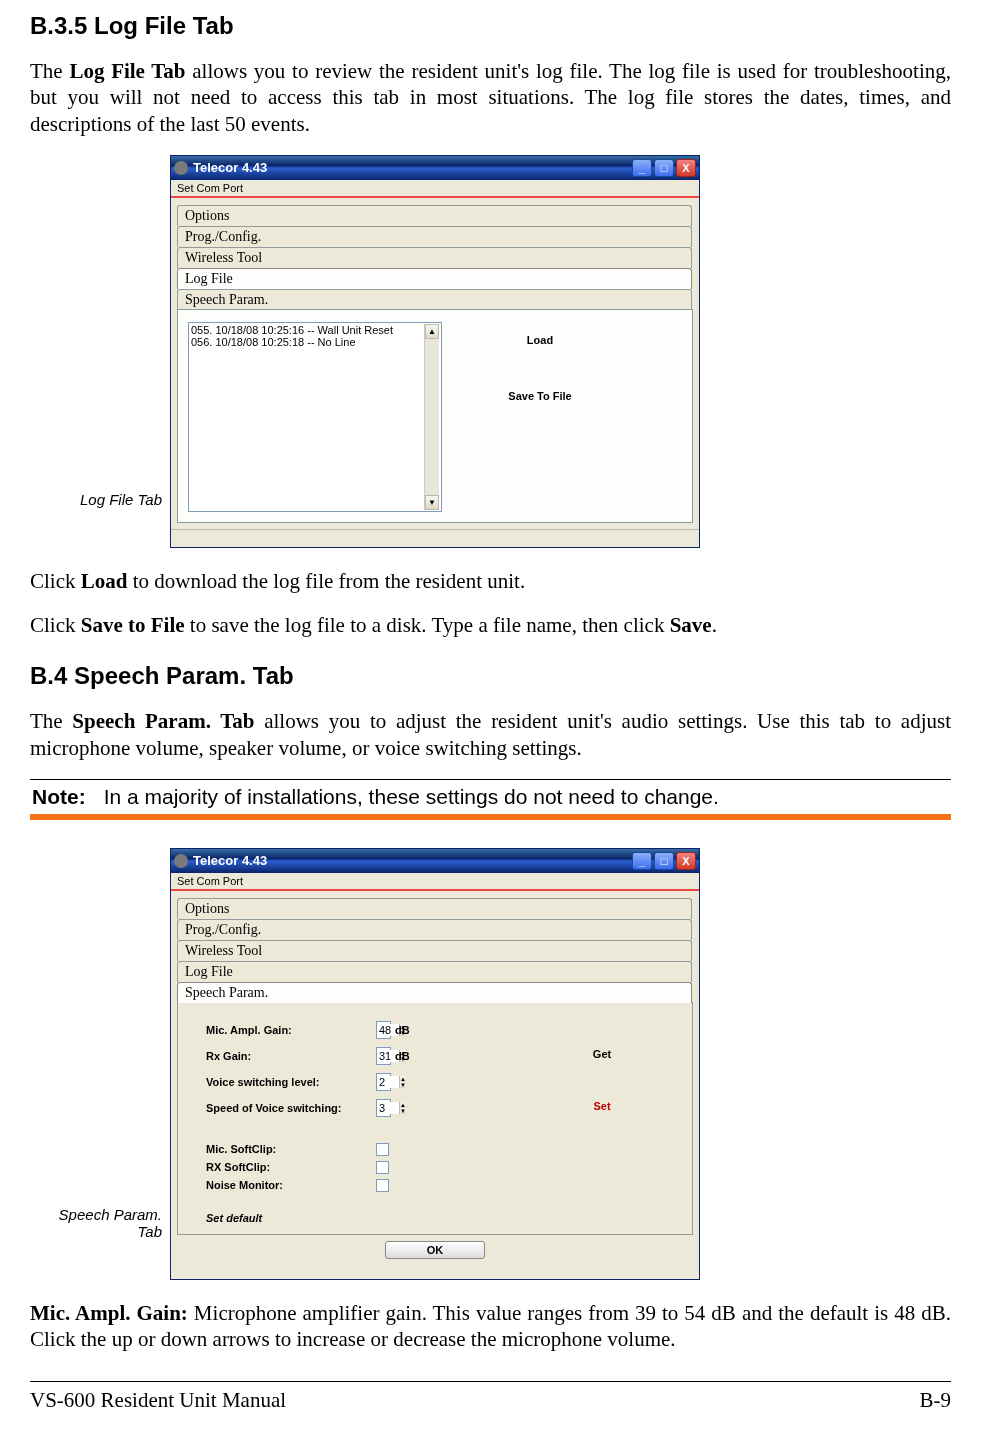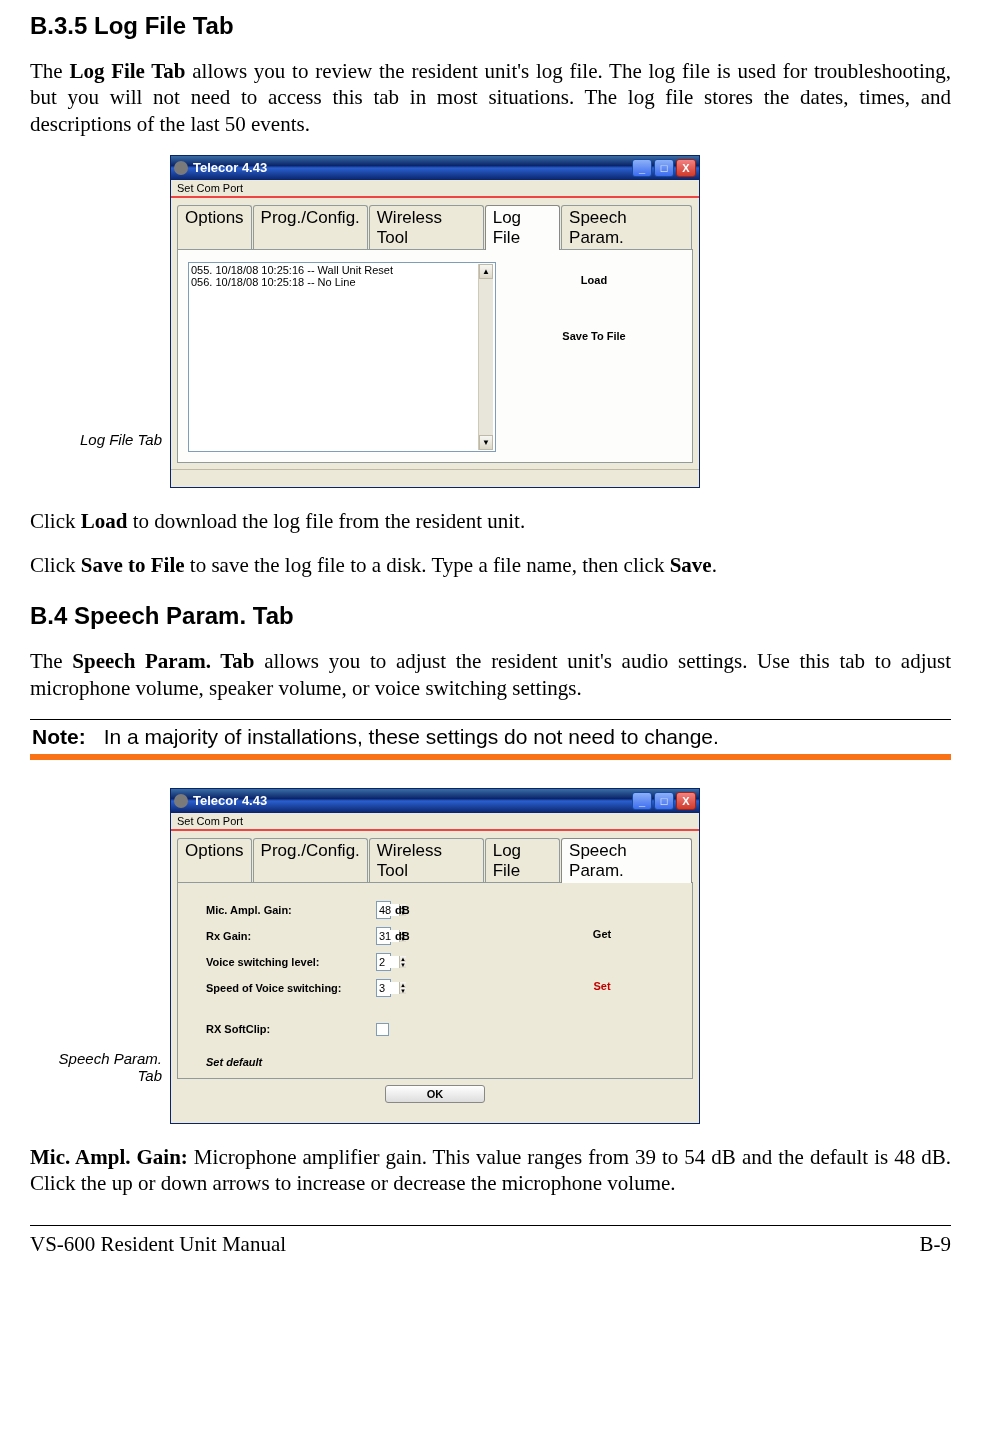--- a/index.html
+++ b/index.html
@@ -85,22 +85,23 @@
     border-color: #a02318;
   }
   .menubar {
     height: 18px;
     padding: 2px 6px;
     border-bottom: 2px solid #ef4444;
   }
   .tabs {
     display: flex;
     margin: 6px 6px 0 6px;
-    font-family: Liberation Sans, sans-serif;
-    font-size: 17px;
+    font-family: Liberation Serif, serif;
+    font-size: 14px;
+    flex-direction: column;
   }
   .tab {
     padding: 2px 7px;
     background: #ece9d8;
     border: 1px solid #919b9c;
     border-bottom: none;
     border-top-left-radius: 3px;
     border-top-right-radius: 3px;
     margin-right: 1px;
     position: relative;
@@ -117,21 +118,21 @@
     background: #fdfdfb;
     padding: 12px 10px 10px 10px;
     position: relative;
   }
   
   .log-contents {
     display: flex;
     gap: 18px;
   }
   .listbox {
-    width: 308px;
+    width: 254px;
     height: 190px;
     border: 1px solid #7f9db9;
     background: #fff;
     padding: 1px 2px;
     font-family: "MS Sans Serif", Tahoma, sans-serif;
     font-size: 11px;
     display: flex;
     position: relative;
   }
   .listbox-inner { flex: 1; }
@@ -382,21 +383,29 @@
           <div class="spinbtns">
               <span>▲</span>
               <span>▼</span>
             </div>
         </div>
       </div>
 
       <div style="height:18px"></div>
 
       <div class="sp-chk">
+        <span class="sp-chk-label">Mic.  SoftClip:</span>
+        <span class="chk"></span>
+      </div>
+      <div class="sp-chk">
         <span class="sp-chk-label">RX    SoftClip:</span>
+        <span class="chk"></span>
+      </div>
+      <div class="sp-chk">
+        <span class="sp-chk-label">Noise Monitor:</span>
         <span class="chk"></span>
       </div>
 
       <div class="sp-default">Set default</div>
     </div>
 
     <div class="okbtn">OK</div>
     <div style="height:4px"></div>
   </div>
 </div>

